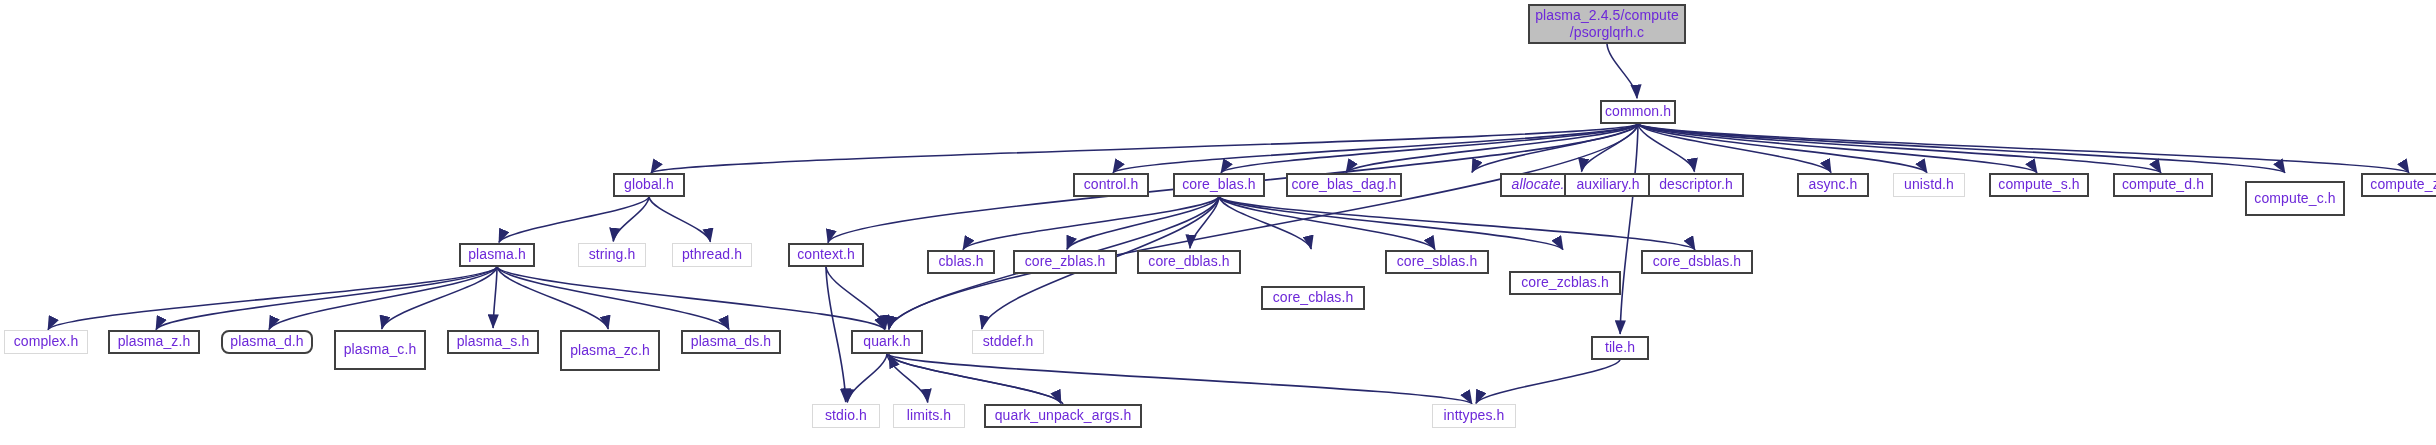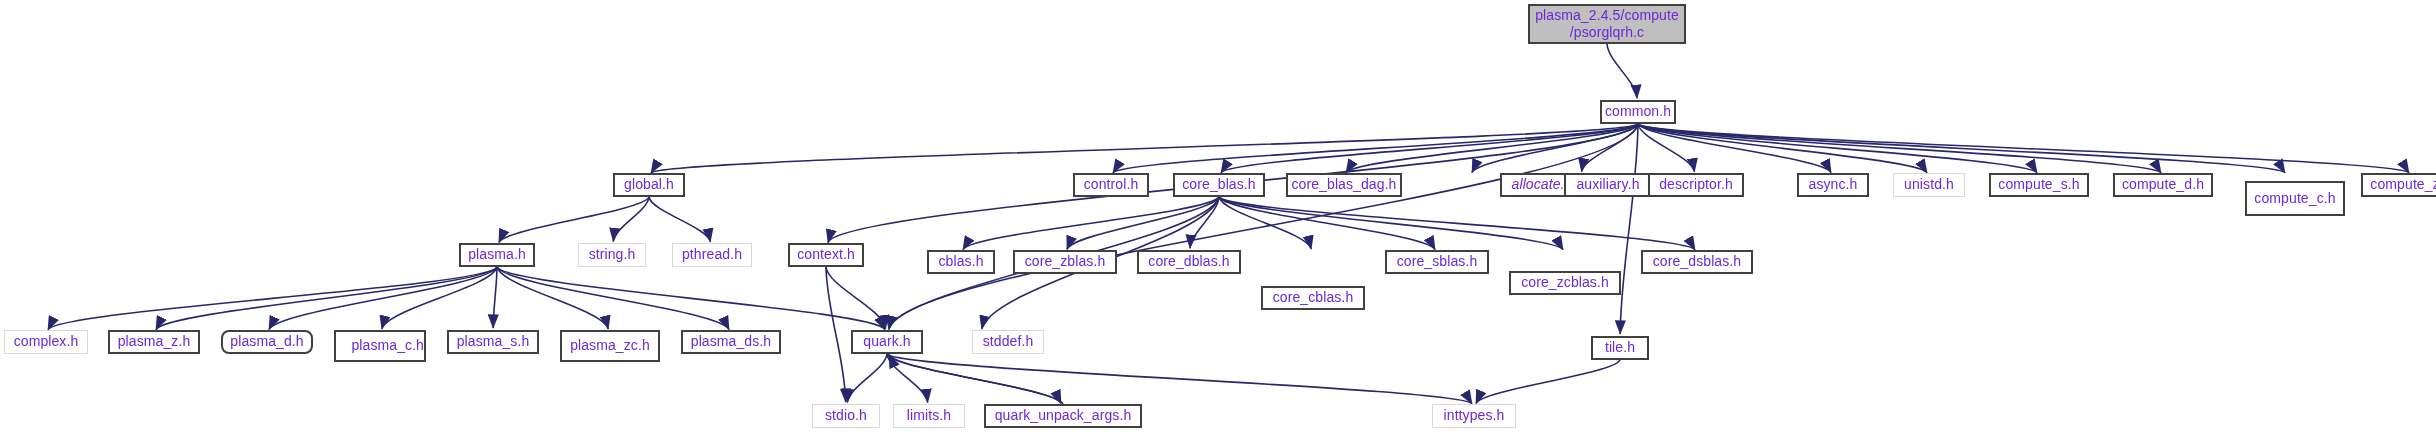--- a/index.html
+++ b/index.html
@@ -141,23 +141,23 @@
       <div class="node hdr" style="left: 927px; top: 250px; width: 68px; height: 24px;"><span class="node-label">cblas.h</span></div>
       <div class="node hdr" style="left: 1013px; top: 250px; width: 104px; height: 24px;"><span class="node-label">core_zblas.h</span></div>
       <div class="node hdr" style="left: 1137px; top: 250px; width: 104px; height: 24px;"><span class="node-label">core_dblas.h</span></div>
       <div class="node hdr" style="left: 1261px; top: 250px; width: 104px; height: 24px; margin-top: 36px;"><span class="node-label">core_cblas.h</span></div>
       <div class="node hdr" style="left: 1385px; top: 250px; width: 104px; height: 24px;"><span class="node-label">core_sblas.h</span></div>
       <div class="node hdr" style="left: 1509px; top: 250px; width: 112px; height: 24px; margin-top: 21px;"><span class="node-label">core_zcblas.h</span></div>
       <div class="node hdr" style="left: 1641px; top: 250px; width: 112px; height: 24px;"><span class="node-label">core_dsblas.h</span></div>
       <div class="node sys" style="left: 4px; top: 330px; width: 84px; height: 24px;"><span class="node-label">complex.h</span></div>
       <div class="node hdr" style="left: 108px; top: 330px; width: 92px; height: 24px;"><span class="node-label">plasma_z.h</span></div>
       <div class="node hdr" style="left: 221px; top: 330px; width: 92px; height: 24px; border-radius: 8px;"><span class="node-label">plasma_d.h</span></div>
-      <div class="node hdr" style="left: 334px; top: 330px; width: 92px; height: 32px; justify-content: flex-end;"><span class="node-label">plasma_c.h</span></div>
+      <div class="node hdr" style="left: 334px; top: 330px; width: 92px; height: 40px;"><span class="node-label">plasma_c.h</span></div>
       <div class="node hdr" style="left: 447px; top: 330px; width: 92px; height: 24px;"><span class="node-label">plasma_s.h</span></div>
-      <div class="node hdr" style="left: 560px; top: 330px; width: 100px; height: 32px;"><span class="node-label">plasma_zc.h</span></div>
+      <div class="node hdr" style="left: 560px; top: 330px; width: 100px; height: 41px;"><span class="node-label">plasma_zc.h</span></div>
       <div class="node hdr" style="left: 681px; top: 330px; width: 100px; height: 24px;"><span class="node-label">plasma_ds.h</span></div>
       <div class="node hdr" style="left: 851px; top: 330px; width: 72px; height: 24px;"><span class="node-label">quark.h</span></div>
       <div class="node sys" style="left: 944px; top: 330px; width: 72px; height: 24px; margin-left: 28px;"><span class="node-label">stddef.h</span></div>
       <div class="node hdr" style="left: 1591px; top: 336px; width: 58px; height: 24px;"><span class="node-label">tile.h</span></div>
       <div class="node sys" style="left: 812px; top: 404px; width: 68px; height: 24px;"><span class="node-label">stdio.h</span></div>
       <div class="node sys" style="left: 893px; top: 404px; width: 72px; height: 24px;"><span class="node-label">limits.h</span></div>
       <div class="node hdr" style="left: 984px; top: 404px; width: 158px; height: 24px;"><span class="node-label">quark_unpack_args.h</span></div>
       <div class="node sys" style="left: 1432px; top: 404px; width: 84px; height: 24px;"><span class="node-label">inttypes.h</span></div>
     </div>
 </div>

